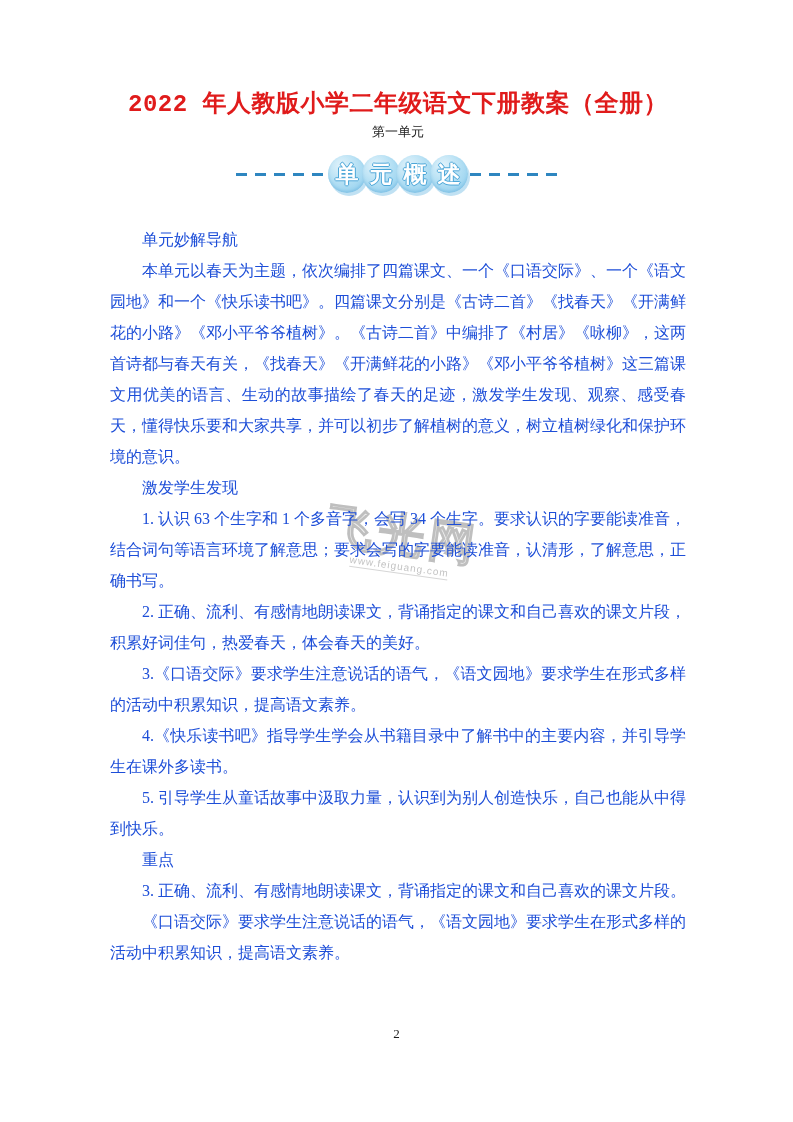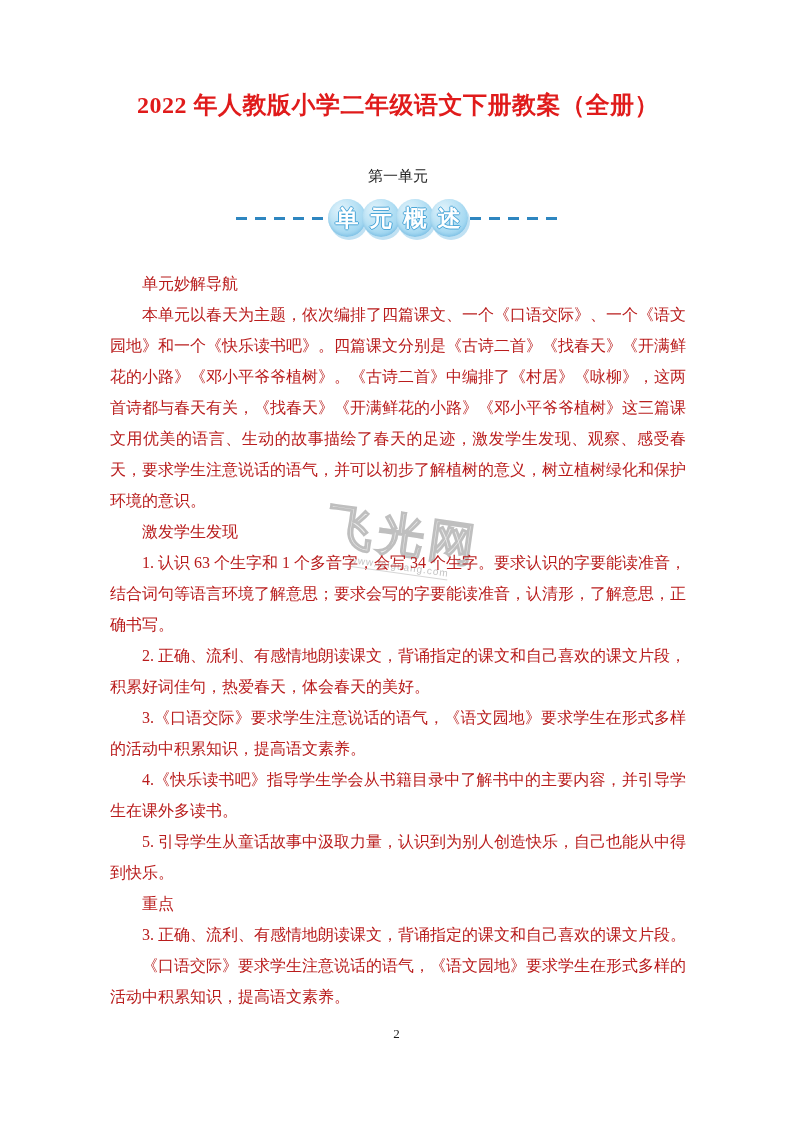--- a/index.html
+++ b/index.html
@@ -47,32 +47,31 @@
   
   .content {
     position: absolute;
     left: 110px;
     width: 576px;
     top: 0;
     z-index: 1;
   }
   .doc-title {
     margin: 88px 0 0 0;
-    font-family: Liberation Serif, serif;
+    font-family: Liberation Mono, monospace;
     font-weight: bold;
     font-size: 24px;
     line-height: 34px;
     color: #e01b1b;
     text-align: center;
     letter-spacing: 0.5px;
   }
   .section-heading {
-    margin-top: 44px;
     text-align: center;
-    font-size: 15px;
+    font-size: 13px;
     line-height: 20px;
     color: #1c1c1c;
   }
   
   .banner {
     margin-top: 12px;
     height: 40px;
     display: flex;
     align-items: center;
     justify-content: center;
@@ -98,21 +97,21 @@
     font-size: 23px;
     line-height: 38px;
     text-align: center;
     text-shadow: 1px 0 0 #4da7d8, -1px 0 0 #4da7d8, 0 1px 0 #4da7d8, 0 -1px 0 #4da7d8;
   }
   
   .body-text {
     margin-top: 30px;
     font-size: 16px;
     line-height: 31px;
-    color: #b91c1c;
+    color: #1d4ed8;
     text-align: justify;
   }
   .body-text p {
     margin: 0;
     text-indent: 2em;
   }
   
   .page-number {
     position: absolute;
     left: 0;
@@ -144,21 +143,21 @@
       <span class="dash"></span>
       <span class="bubble">单</span>
       <span class="bubble">元</span>
       <span class="bubble">概</span>
       <span class="bubble">述</span>
       <span class="dash"></span>
     </div>
 
     <div class="body-text">
         <p>单元妙解导航</p>
-        <p>本单元以春天为主题，依次编排了四篇课文、一个《口语交际》、一个《语文园地》和一个《快乐读书吧》。四篇课文分别是《古诗二首》《找春天》《开满鲜花的小路》《邓小平爷爷植树》。《古诗二首》中编排了《村居》《咏柳》，这两首诗都与春天有关，《找春天》《开满鲜花的小路》《邓小平爷爷植树》这三篇课文用优美的语言、生动的故事描绘了春天的足迹，激发学生发现、观察、感受春天，要求学生注意说话的语气，并可以初步了解植树的意义，树立植树绿化和保护环境的意识。</p>
+        <p>本单元以春天为主题，依次编排了四篇课文、一个《口语交际》、一个《语文园地》和一个《快乐读书吧》。四篇课文分别是《古诗二首》《找春天》《开满鲜花的小路》《邓小平爷爷植树》。《古诗二首》中编排了《村居》《咏柳》，这两首诗都与春天有关，《找春天》《开满鲜花的小路》《邓小平爷爷植树》这三篇课文用优美的语言、生动的故事描绘了春天的足迹，激发学生发现、观察、感受春天，懂得快乐要和大家共享，并可以初步了解植树的意义，树立植树绿化和保护环境的意识。</p>
         <p>激发学生发现</p>
         <p>1. 认识 63 个生字和 1 个多音字，会写 34 个生字。要求认识的字要能读准音，结合词句等语言环境了解意思；要求会写的字要能读准音，认清形，了解意思，正确书写。</p>
         <p>2. 正确、流利、有感情地朗读课文，背诵指定的课文和自己喜欢的课文片段，积累好词佳句，热爱春天，体会春天的美好。</p>
         <p>3.《口语交际》要求学生注意说话的语气，《语文园地》要求学生在形式多样的活动中积累知识，提高语文素养。</p>
         <p>4.《快乐读书吧》指导学生学会从书籍目录中了解书中的主要内容，并引导学生在课外多读书。</p>
         <p>5. 引导学生从童话故事中汲取力量，认识到为别人创造快乐，自己也能从中得到快乐。</p>
         <p>重点</p>
         <p>3. 正确、流利、有感情地朗读课文，背诵指定的课文和自己喜欢的课文片段。</p>
         <p>《口语交际》要求学生注意说话的语气，《语文园地》要求学生在形式多样的活动中积累知识，提高语文素养。</p>
       </div>

